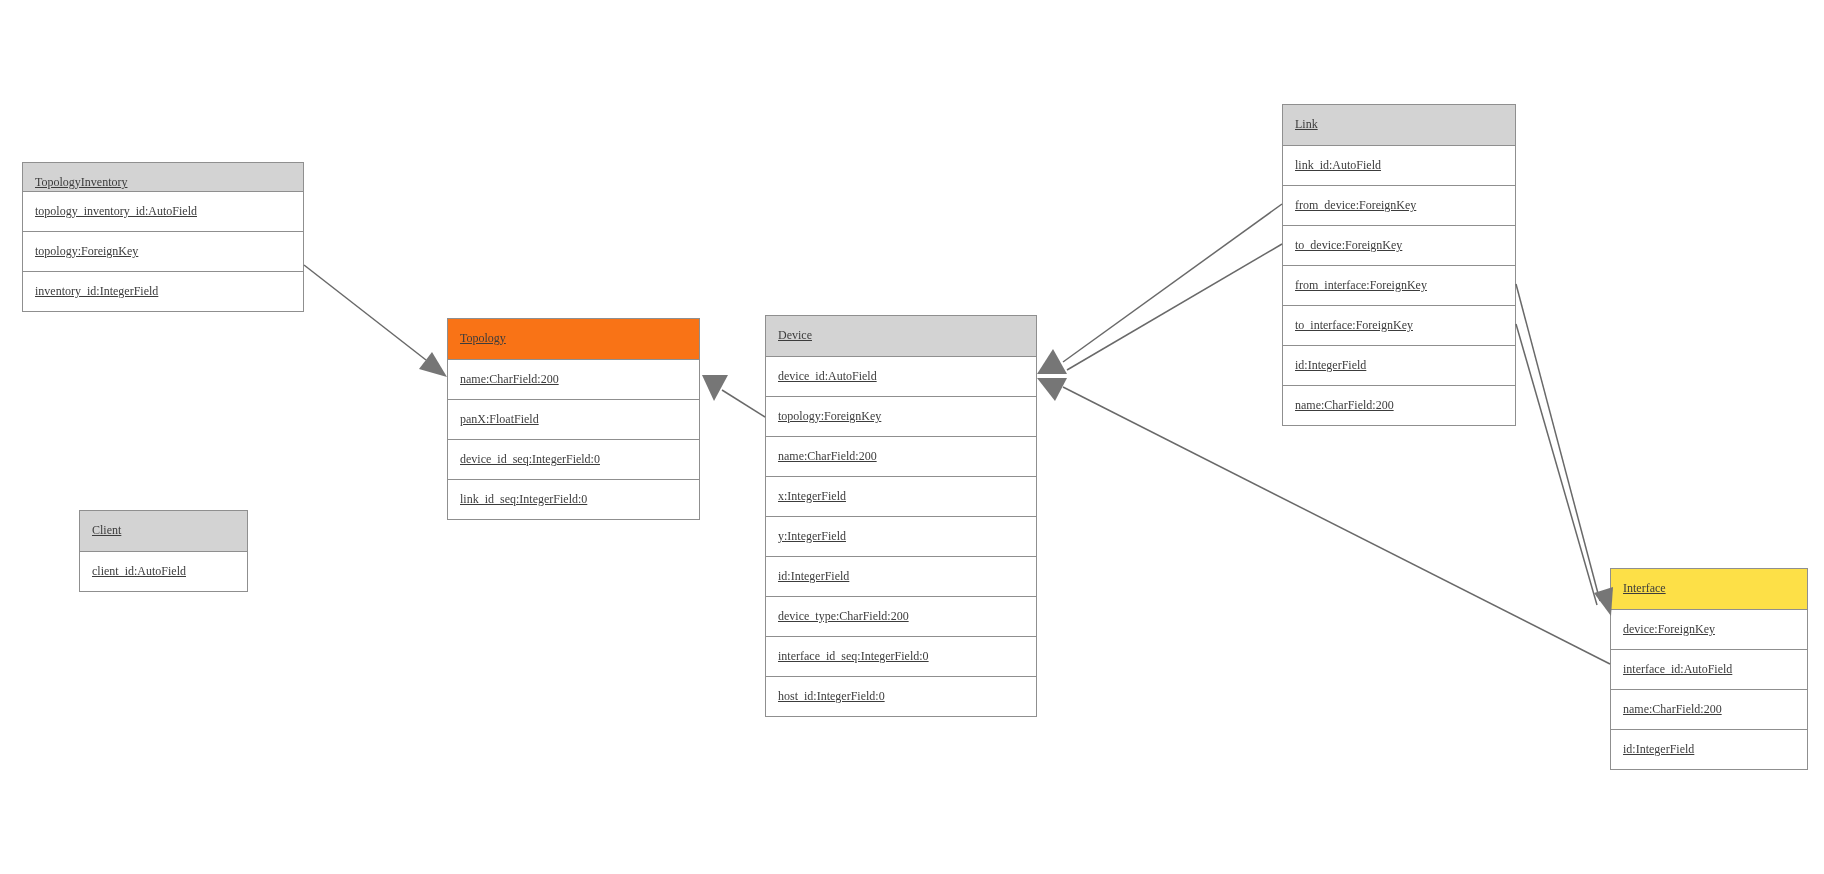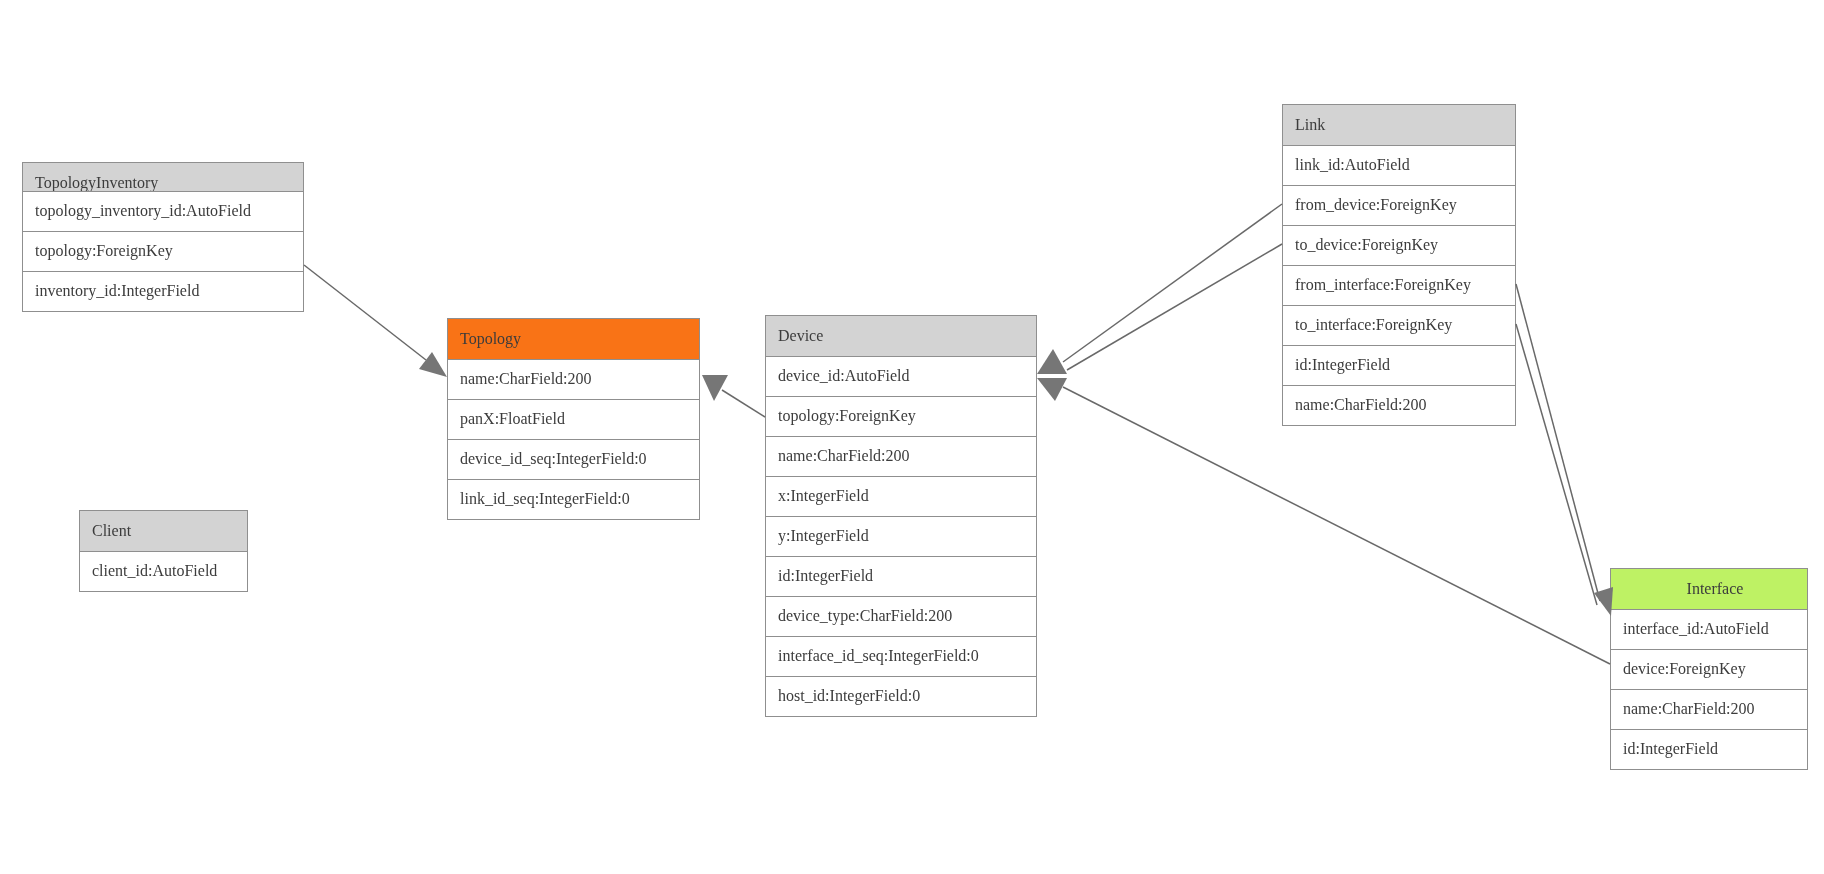--- a/index.html
+++ b/index.html
@@ -13,22 +13,23 @@
     width: 1824px;
     height: 874px;
     background: #ffffff;
     overflow: hidden;
   }
   .table-node {
     position: absolute;
     background: #ffffff;
     border: 1.5px solid #8f8f8f;
     box-sizing: border-box;
-    font-size: 16px;
+    font-size: 12px;
     color: #3c3c3c;
+    text-decoration: underline;
   }
   .table-header {
     height: 40px;
     line-height: 39px;
     box-sizing: border-box;
     background: #d3d3d3;
     padding-left: 12px;
     white-space: nowrap;
     overflow: hidden;
   }
@@ -86,23 +87,23 @@
       <div class="table-header" style="background: rgb(211, 211, 211); height: 40px;">Link</div>
       <div class="table-row" style="height: 40px; border-top-color: rgb(143, 143, 143);">link_id:AutoField</div>
       <div class="table-row" style="height: 40px; border-top-color: rgb(143, 143, 143);">from_device:ForeignKey</div>
       <div class="table-row" style="height: 40px; border-top-color: rgb(143, 143, 143);">to_device:ForeignKey</div>
       <div class="table-row" style="height: 40px; border-top-color: rgb(143, 143, 143);">from_interface:ForeignKey</div>
       <div class="table-row" style="height: 40px; border-top-color: rgb(143, 143, 143);">to_interface:ForeignKey</div>
       <div class="table-row" style="height: 40px; border-top-color: rgb(143, 143, 143);">id:IntegerField</div>
       <div class="table-row" style="height: 40px; border-top-color: rgb(143, 143, 143);">name:CharField:200</div>
     </div>
     <div class="table-node" style="left: 1610px; top: 568px; width: 198px; border-color: rgb(143, 143, 143); color: rgb(60, 60, 60);">
-      <div class="table-header" style="background: #bef264; height: 40px; text-align: center;">Interface</div>
+      <div class="table-header" style="background: #fde047; height: 40px;">Interface</div>
+      <div class="table-row" style="height: 40px; border-top-color: rgb(143, 143, 143);">device:ForeignKey</div>
       <div class="table-row" style="height: 40px; border-top-color: rgb(143, 143, 143);">interface_id:AutoField</div>
-      <div class="table-row" style="height: 40px; border-top-color: rgb(143, 143, 143);">device:ForeignKey</div>
       <div class="table-row" style="height: 40px; border-top-color: rgb(143, 143, 143);">name:CharField:200</div>
       <div class="table-row" style="height: 40px; border-top-color: rgb(143, 143, 143);">id:IntegerField</div>
     </div>
     <svg id="relations-svg" width="1824" height="874">
       <line x1="304" y1="265" x2="426" y2="360" stroke="#696969" stroke-width="1.5"></line>
       <polygon points="447,377 419,369 432,352" fill="#767676"></polygon>
       <line x1="765" y1="417" x2="722" y2="390" stroke="#696969" stroke-width="1.5"></line>
       <polygon points="702,375 728,375 714,401" fill="#767676"></polygon>
       <line x1="1282" y1="204" x2="1063" y2="362" stroke="#696969" stroke-width="1.5"></line>
       <line x1="1282" y1="244" x2="1067" y2="370" stroke="#696969" stroke-width="1.5"></line>

